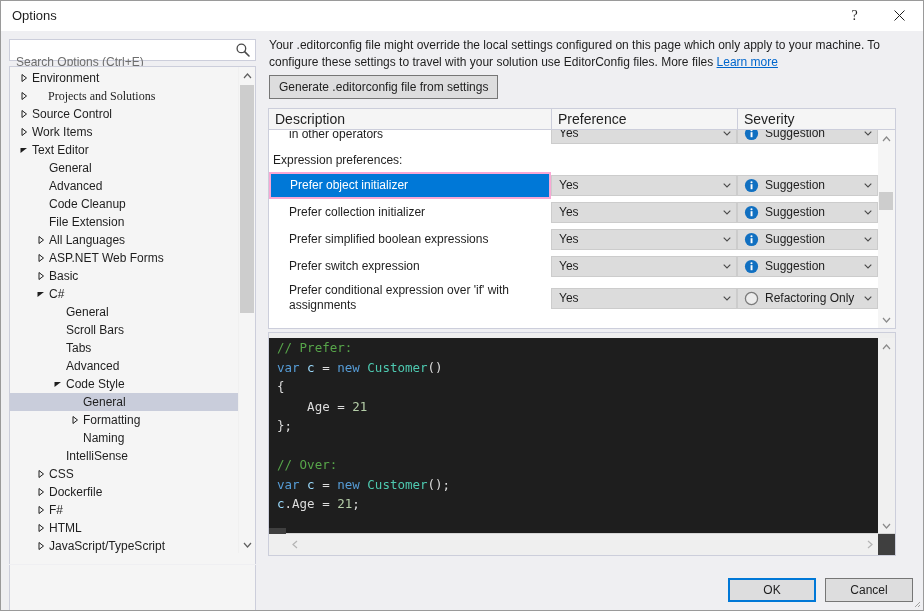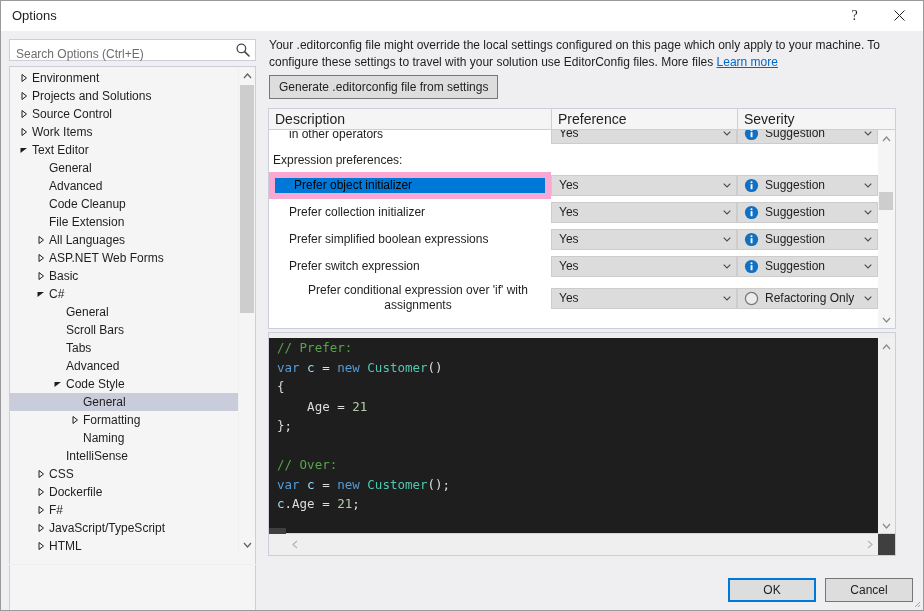--- a/index.html
+++ b/index.html
@@ -68,21 +68,21 @@
   .search-wrap {
     position: absolute;
     left: 8px; top: 38px;
     width: 247px; height: 22px;
     background: #ffffff;
     border: 1px solid #cccedb;
     box-sizing: border-box;
   }
   .search-input {
     position: absolute;
-    left: 0; top: 4px;
+    left: 0; top: 12px;
     width: 220px; height: 20px;
     border: none;
     outline: none;
     background: transparent;
     padding: 0 0 0 6px;
     font-family: "Liberation Sans", sans-serif;
     font-size: 12px;
     color: #15803d;
     box-sizing: border-box;
   }
@@ -223,38 +223,37 @@
     position: absolute;
     left: 0; top: 21px;
     width: 609px; height: 198px;
     overflow: hidden;
   }
   .grow {
     position: absolute;
     left: 0;
     width: 566px;
     box-sizing: border-box;
-    text-align: center;
   }
   .grow-desc {
     position: absolute;
     left: 0; top: 0;
     width: 282px; height: 100%;
     font-size: 12px;
     color: #1e1e1e;
     box-sizing: border-box;
     display: flex;
     align-items: center;
   }
   .grow-desc .txt { padding-left: 20px; padding-right: 4px; line-height: 15px; }
   .grow-desc.group .txt { padding-left: 4px; }
   .grow.selected .grow-desc {
     background: #0078d7;
-    color: #000000;
-    border: 6px solid #f9a8d4;
+    color: #ffffff;
+    border: 2px solid #f9a8d4;
   }
   .grow.selected .grow-desc .txt { padding-left: 19px; }
 
   
   .combo {
     position: absolute;
     height: 21px;
     background: #dcdcdc;
     border: 1px solid #cccccc;
     box-sizing: border-box;
@@ -429,21 +428,21 @@
     <div class="tree" id="tree-host">
         <div class="tree-item"><span class="tree-arrow" style="left: 8px;">
             <svg width="8" height="8" viewBox="0 0 8 8">
               <path d="M2 0.5 L6.5 4 L2 7.5 Z" fill="none" stroke="#1e1e1e" stroke-width="1"></path>
             </svg>
           </span><span class="tree-label" style="margin-left: 22px;">Environment</span></div>
         <div class="tree-item"><span class="tree-arrow" style="left: 8px;">
             <svg width="8" height="8" viewBox="0 0 8 8">
               <path d="M2 0.5 L6.5 4 L2 7.5 Z" fill="none" stroke="#1e1e1e" stroke-width="1"></path>
             </svg>
-          </span><span class="tree-label" style="margin-left: 22px;">Projects and Solutions</span></div>
+          </span><span class="tree-label" style="margin-left: 38px; font-family: Liberation Serif, serif;">Projects and Solutions</span></div>
         <div class="tree-item"><span class="tree-arrow" style="left: 8px;">
             <svg width="8" height="8" viewBox="0 0 8 8">
               <path d="M2 0.5 L6.5 4 L2 7.5 Z" fill="none" stroke="#1e1e1e" stroke-width="1"></path>
             </svg>
           </span><span class="tree-label" style="margin-left: 22px;">Source Control</span></div>
         <div class="tree-item"><span class="tree-arrow" style="left: 8px;">
             <svg width="8" height="8" viewBox="0 0 8 8">
               <path d="M2 0.5 L6.5 4 L2 7.5 Z" fill="none" stroke="#1e1e1e" stroke-width="1"></path>
             </svg>
           </span><span class="tree-label" style="margin-left: 22px;">Work Items</span></div>
@@ -505,26 +504,26 @@
           </span><span class="tree-label" style="margin-left: 39px;">Dockerfile</span></div>
         <div class="tree-item"><span class="tree-arrow" style="left: 25px;">
             <svg width="8" height="8" viewBox="0 0 8 8">
               <path d="M2 0.5 L6.5 4 L2 7.5 Z" fill="none" stroke="#1e1e1e" stroke-width="1"></path>
             </svg>
           </span><span class="tree-label" style="margin-left: 39px;">F#</span></div>
         <div class="tree-item"><span class="tree-arrow" style="left: 25px;">
             <svg width="8" height="8" viewBox="0 0 8 8">
               <path d="M2 0.5 L6.5 4 L2 7.5 Z" fill="none" stroke="#1e1e1e" stroke-width="1"></path>
             </svg>
+          </span><span class="tree-label" style="margin-left: 39px;">HTML</span></div>
+        <div class="tree-item"><span class="tree-arrow" style="left: 25px;">
+            <svg width="8" height="8" viewBox="0 0 8 8">
+              <path d="M2 0.5 L6.5 4 L2 7.5 Z" fill="none" stroke="#1e1e1e" stroke-width="1"></path>
+            </svg>
           </span><span class="tree-label" style="margin-left: 39px;">JavaScript/TypeScript</span></div>
-        <div class="tree-item"><span class="tree-arrow" style="left: 25px;">
-            <svg width="8" height="8" viewBox="0 0 8 8">
-              <path d="M2 0.5 L6.5 4 L2 7.5 Z" fill="none" stroke="#1e1e1e" stroke-width="1"></path>
-            </svg>
-          </span><span class="tree-label" style="margin-left: 39px;">HTML</span></div>
       </div>
     <div class="tree-sb">
       <div class="sb-arrow up">
         <svg width="9" height="6" viewBox="0 0 9 6">
           <path d="M1 5 L4.5 1 L8 5" fill="none" stroke="#606060" stroke-width="1.2"></path>
         </svg>
       </div>
       <div class="sb-thumb" style="top:18px; height:228px;"></div>
       <div class="sb-arrow down">
         <svg width="9" height="6" viewBox="0 0 9 6">

